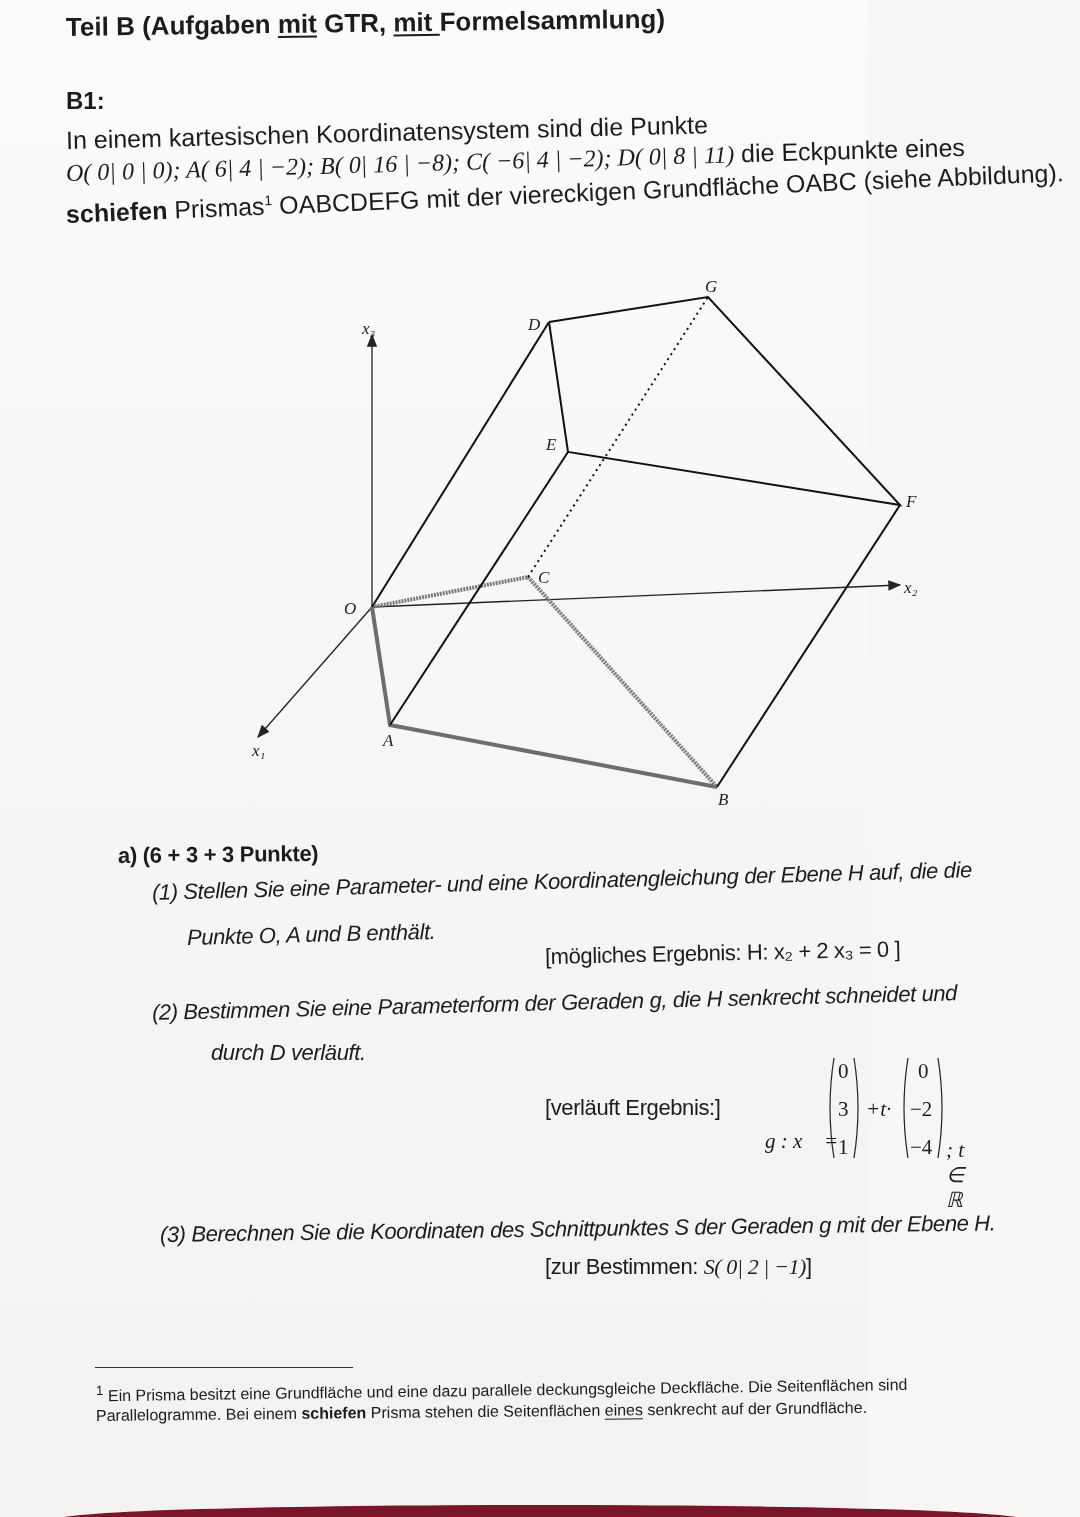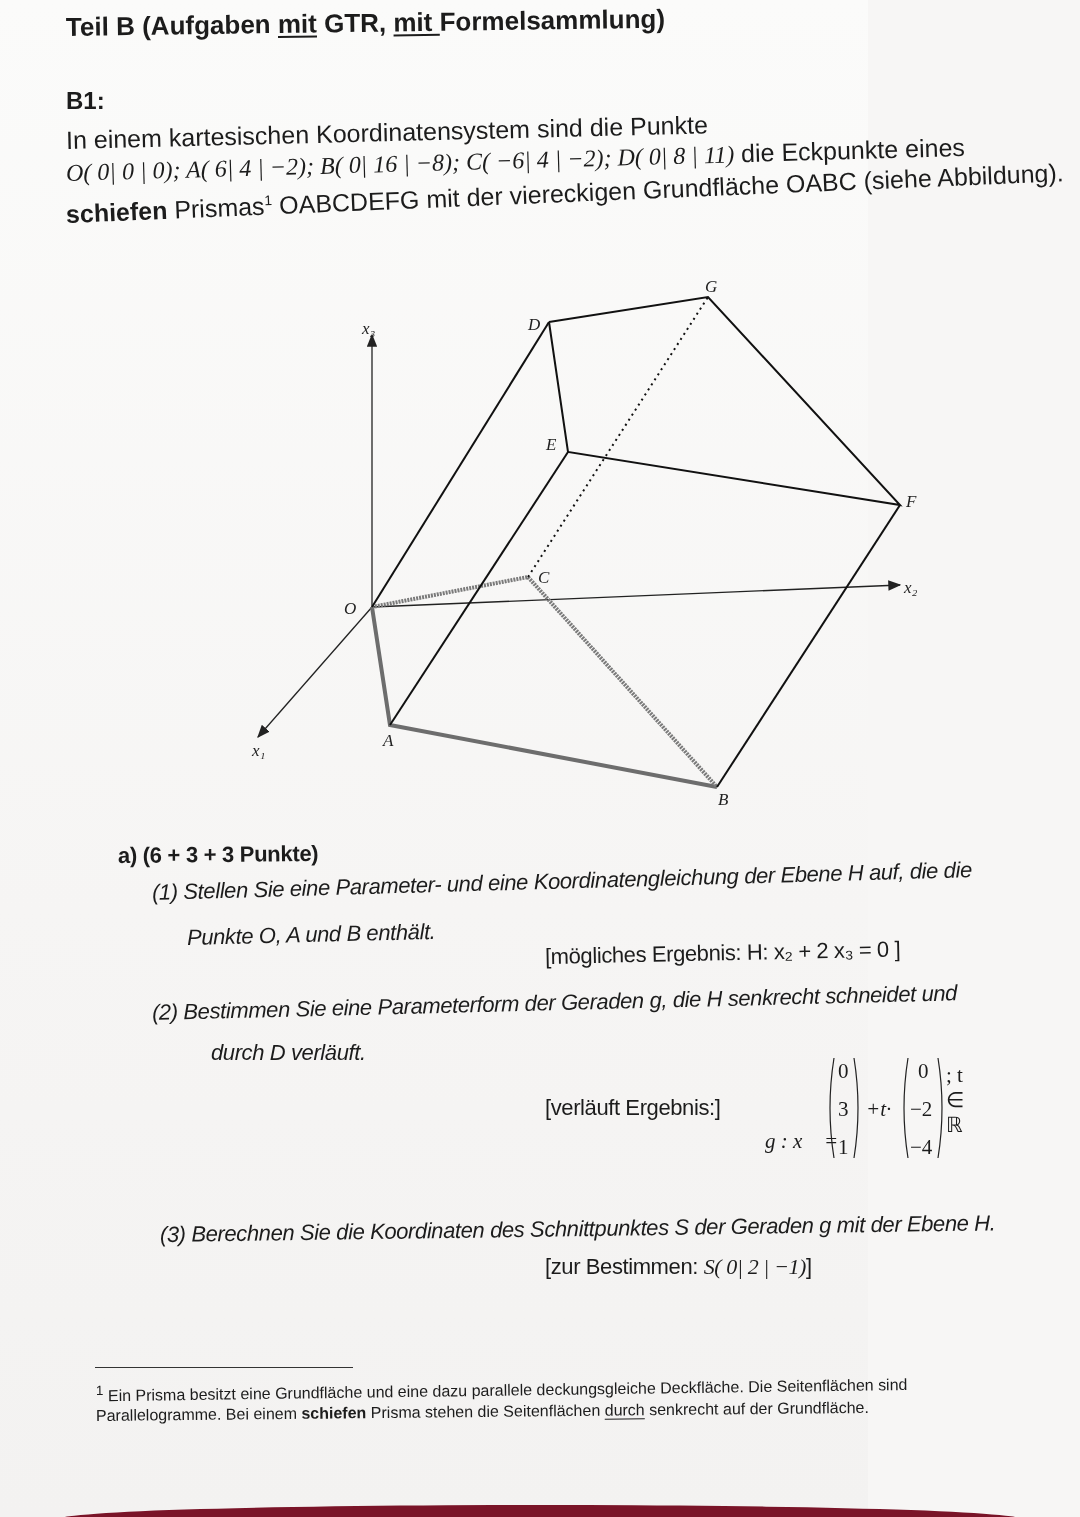--- a/index.html
+++ b/index.html
@@ -112,29 +112,29 @@
 
   <div class="vec" style="left:866px;top:1097px;font-style:italic;">+t·</div>
 
   <svg class="abs" style="left:898px;top:1054px;" width="50" height="108">
     <path d="M10,4 Q2,54 10,104" fill="none" stroke="#222" stroke-width="1.2"></path>
     <path d="M40,4 Q48,54 40,104" fill="none" stroke="#222" stroke-width="1.2"></path>
   </svg>
   <div class="vec" style="left:918px;top:1059px;">0</div>
   <div class="vec" style="left:910px;top:1097px;">−2</div>
   <div class="vec" style="left:910px;top:1135px;">−4</div>
-  <div class="vec" style="left:946px;top:1063px;">; t ∈ ℝ</div>
+  <div class="vec" style="left:946px;top:1138px;font-style:italic;">; t ∈ ℝ</div>
 
   <div class="abs it t3">(3) Berechnen Sie die Koordinaten des Schnittpunktes S der Geraden g mit der Ebene H.</div>
   <div class="abs res r3">
     <span>[zur Bestimmen: </span><span class="m">S( 0| 2 | −1)</span><span>]</span>
   </div>
 
   <div class="footline"></div>
   <div class="abs fn fn1">
     <sup>1</sup><span> Ein Prisma besitzt eine Grundfläche und eine dazu parallele deckungsgleiche Deckfläche. Die Seitenflächen sind</span>
   </div>
   <div class="abs fn fn2">
-    <span>Parallelogramme. Bei einem </span><b>schiefen</b><span> Prisma stehen die Seitenflächen </span><span class="u">durch</span><span> senkrecht auf der Grundfläche.</span>
+    <span>Parallelogramme. Bei einem </span><b>schiefen</b><span> Prisma stehen die Seitenflächen </span><span class="u">eines</span><span> senkrecht auf der Grundfläche.</span>
   </div>
 
   <div class="bottomband"></div>
 </div>
 
 </body></html>

